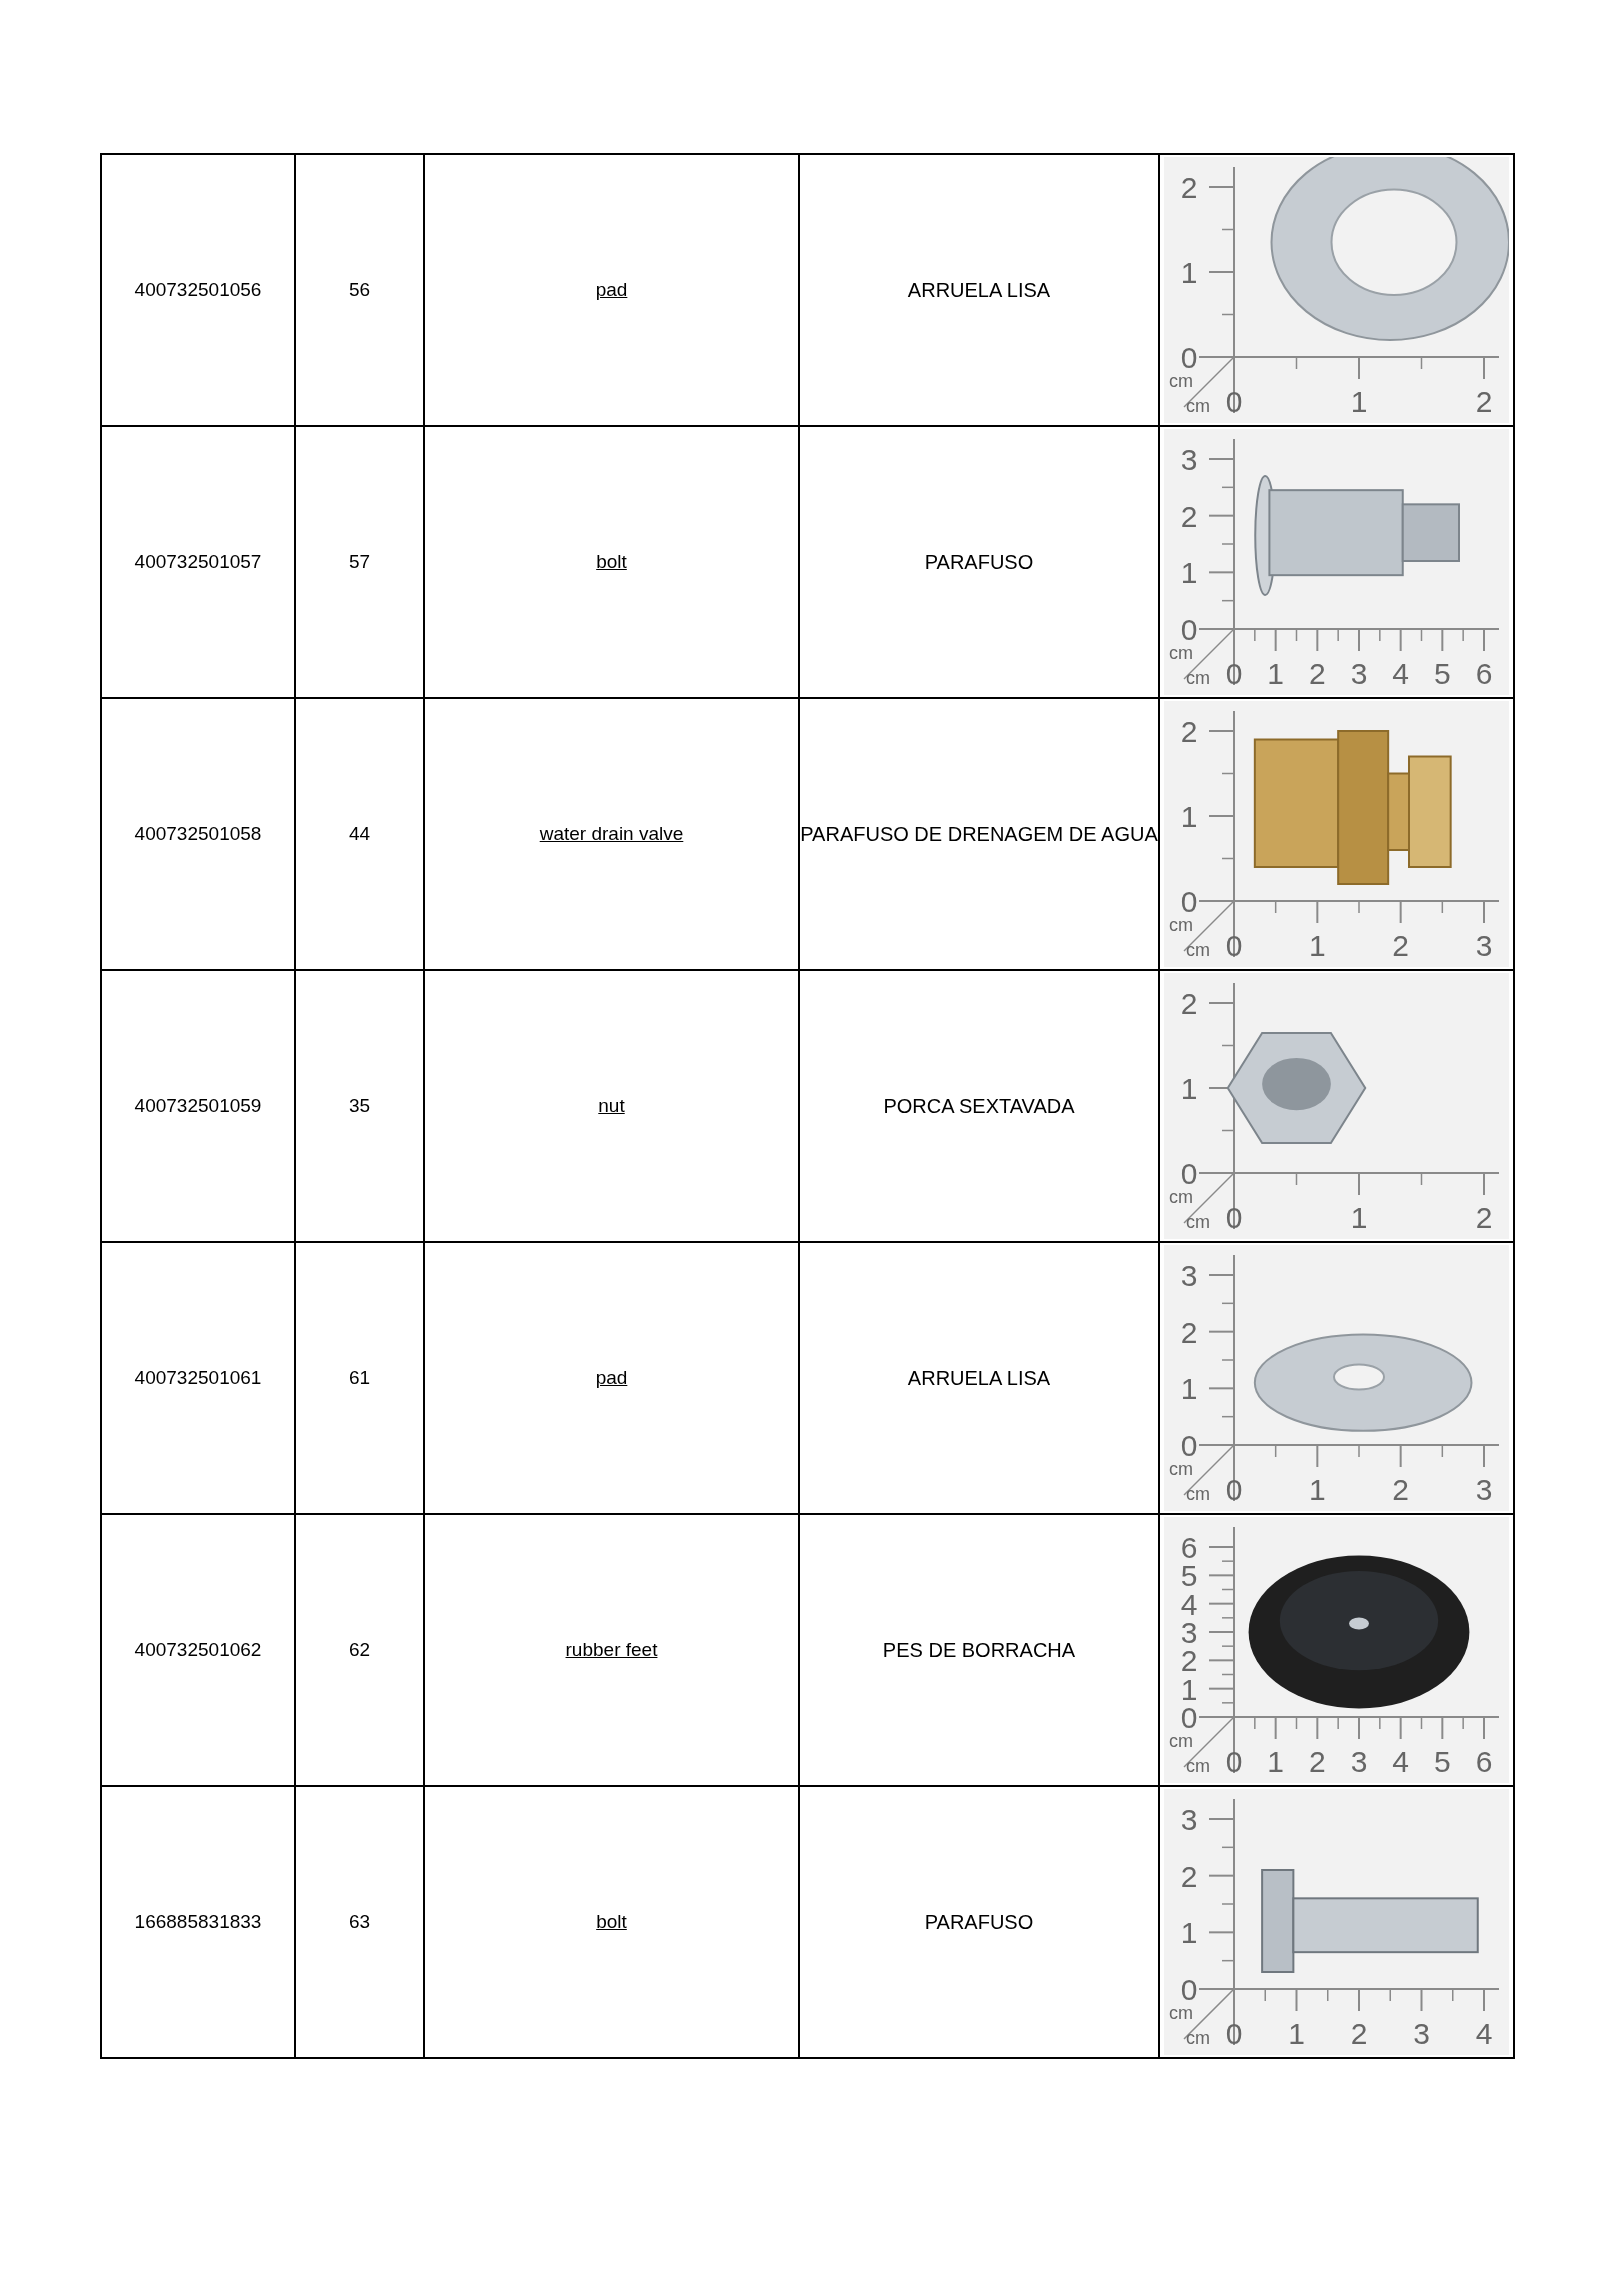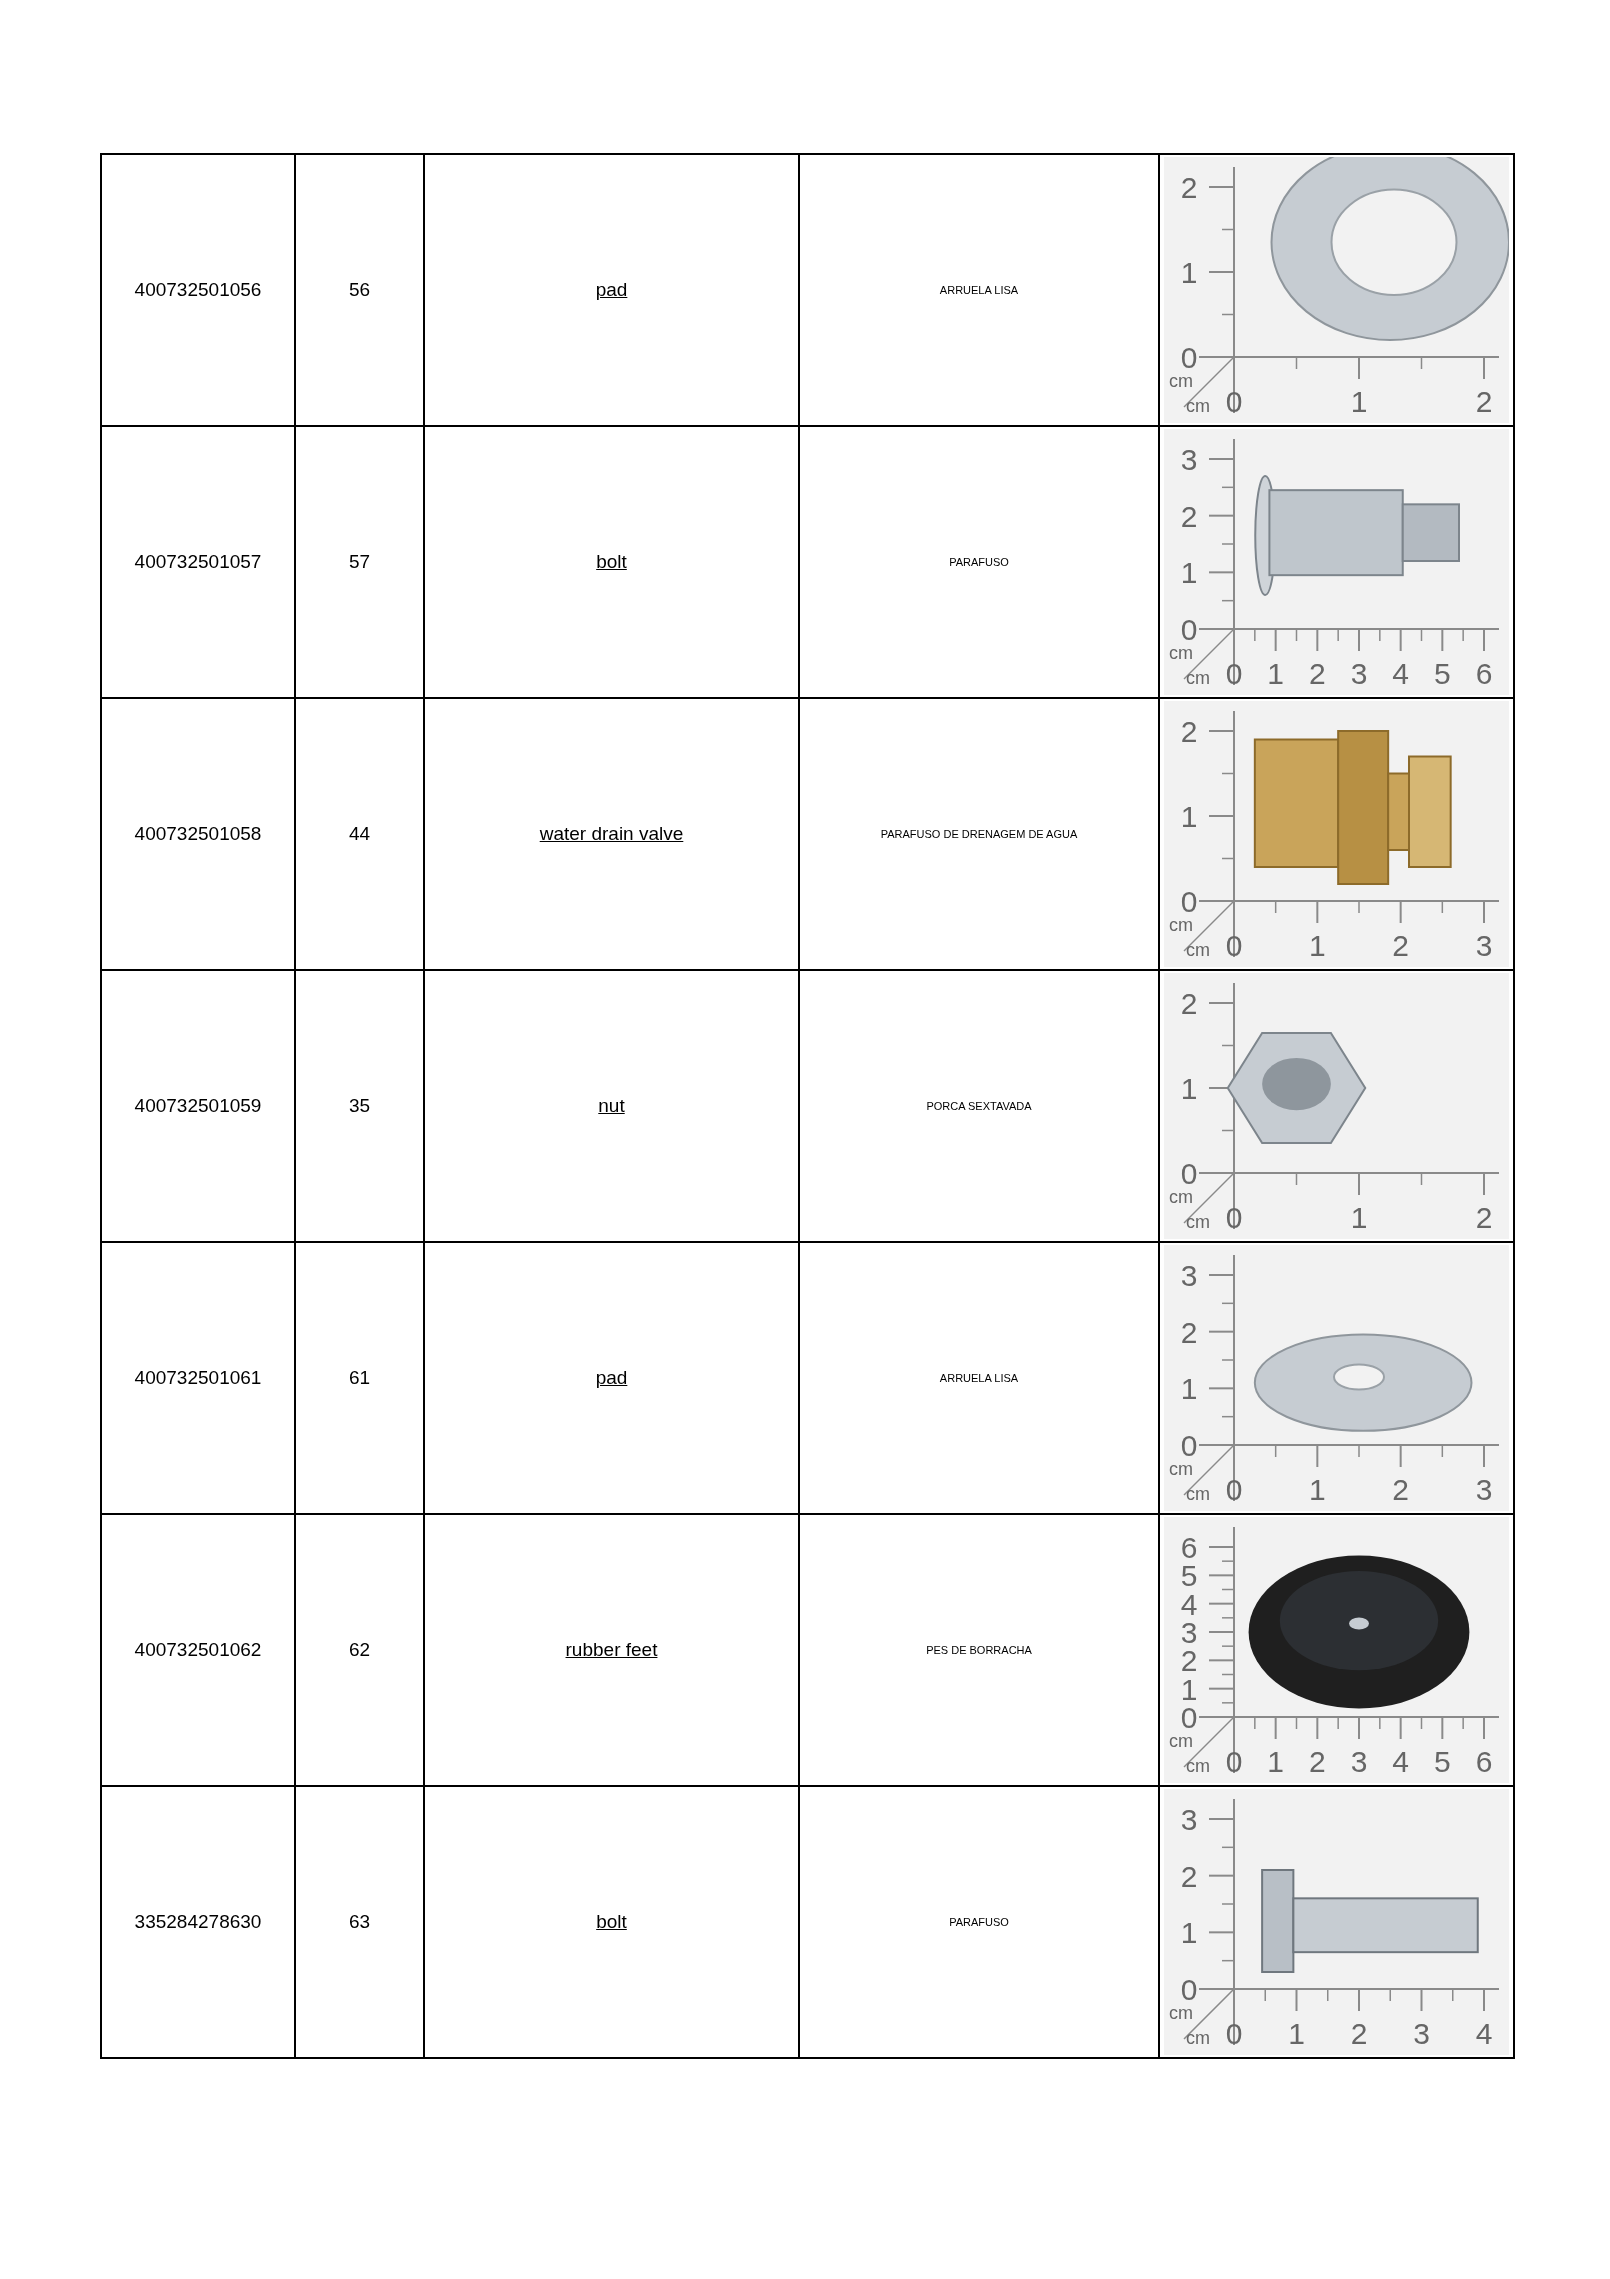--- a/index.html
+++ b/index.html
@@ -9,21 +9,21 @@
       border-collapse: collapse; table-layout: fixed;
       width: 1413px;
     }
     .parts-table td {
       border: 2.5px solid #000; height: 270px; padding: 0;
       text-align: center; vertical-align: middle;
     }
     .c-code { width: 192px; font-size: 19px; }
     .c-pos { width: 127px; font-size: 19px; }
     .c-en { width: 373px; font-size: 19px; text-decoration: underline; }
-    .c-pt { width: 358px; font-size: 11px; }
+    .c-pt { width: 358px; font-size: 20px; }
     .c-img { width: 353px; }
     .photo { width: 345px; height: 266px; margin: 0 auto; display: block; }
   </style>
 </head>
 <body>
 
 <table class="parts-table">
   <tbody id="rows">
       <tr>
     <td class="c-code">400732501056</td>
@@ -263,21 +263,21 @@
             <text x="25" y="41" font-size="30" fill="#666" text-anchor="middle" font-family="Liberation Sans, sans-serif">6</text>
             <text x="5" y="230" font-size="18" fill="#666" font-family="Liberation Sans, sans-serif">cm</text>
             <text x="22" y="255" font-size="18" fill="#666" font-family="Liberation Sans, sans-serif">cm</text>
             <ellipse cx="195" cy="115" rx="110.41666666666666" ry="76.5" fill="#1f1f1f"></ellipse>
             <ellipse cx="195" cy="103.66666666666667" rx="79.16666666666666" ry="49.58333333333333" fill="#2c2f33"></ellipse>
             <ellipse cx="195" cy="106.50000000000001" rx="10" ry="6" fill="#c6ccd2"></ellipse>
           </svg>
     </td>
       </tr>
       <tr>
-    <td class="c-code">335284278630</td>
+    <td class="c-code">166885831833</td>
     <td class="c-pos">63</td>
     <td class="c-en">bolt</td>
     <td class="c-pt">PARAFUSO</td>
     <td class="c-img">
       <svg class="photo" viewBox="0 0 345 266" xmlns="http://www.w3.org/2000/svg">
             <rect x="0" y="0" width="345" height="266" fill="#f2f2f2"></rect>
             <line x1="70" y1="10" x2="70" y2="256" stroke="#8a8a8a" stroke-width="2"></line>
             <line x1="35" y1="200" x2="335" y2="200" stroke="#8a8a8a" stroke-width="2"></line>
             <line x1="70" y1="200" x2="20" y2="250" stroke="#8a8a8a" stroke-width="1.5"></line>
             <line x1="101.25" y1="200" x2="101.25" y2="212" stroke="#8a8a8a" stroke-width="1.5"></line>

